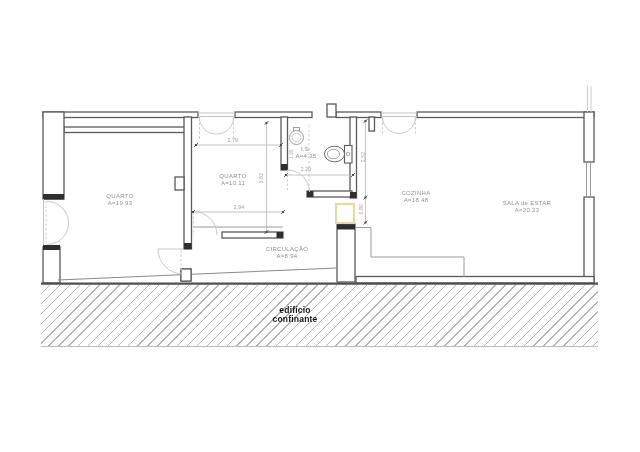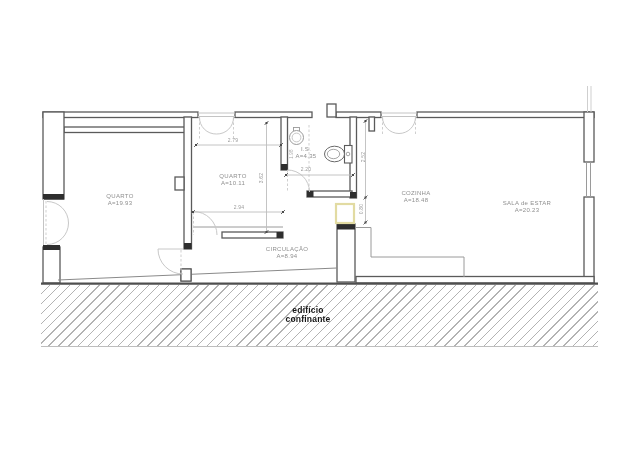--- a/index.html
+++ b/index.html
@@ -9,21 +9,21 @@
   .hatch-band{position:absolute;left:41px;top:285px;width:557px;height:61px;z-index:1;
     background:repeating-linear-gradient(135deg,#ffffff 0 6px,#b3b3b3 6px 7px);
     border-bottom:1px solid #bdbdbd;}
   .label{position:absolute;z-index:3;color:#8f8f8f;font-size:6px;line-height:6.5px;
     text-align:center;letter-spacing:.3px;white-space:nowrap;transform:translateX(-50%);}
   .dim{position:absolute;z-index:3;color:#9a9a9a;font-size:5px;line-height:5px;
     white-space:nowrap;transform:translateX(-50%);letter-spacing:.2px;}
   .dim-v{transform:translate(-50%,-50%) rotate(-90deg);}
   .dim-tiny{font-size:4.5px;color:#a8a8a8;}
   .adjacent-label{position:absolute;z-index:3;color:#151515;font-size:8.5px;line-height:9px;
-    font-weight:bold;text-align:center;transform:translateX(-50%);letter-spacing:.2px;margin-left:13px;}
+    font-weight:bold;text-align:center;transform:translateX(-50%);letter-spacing:.2px;}
 </style>
 </head>
 <body>
 
 <div class="plan-canvas">
 
   <div class="hatch-band"></div>
 
   <svg class="plan-svg" width="640" height="452" viewBox="0 0 640 452">
     <g stroke="#5a5a5a" stroke-width="1.3" fill="#ffffff">

